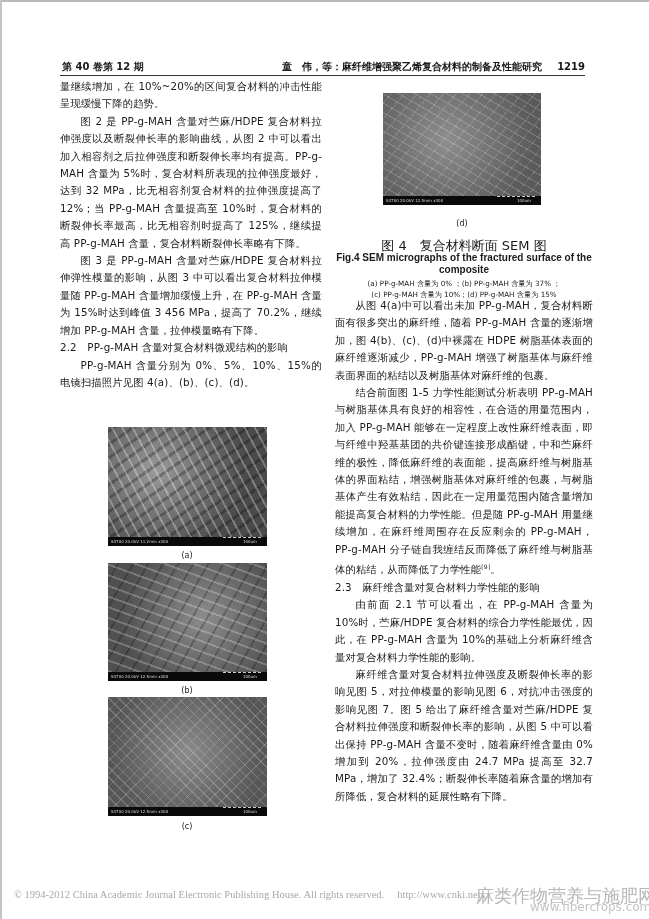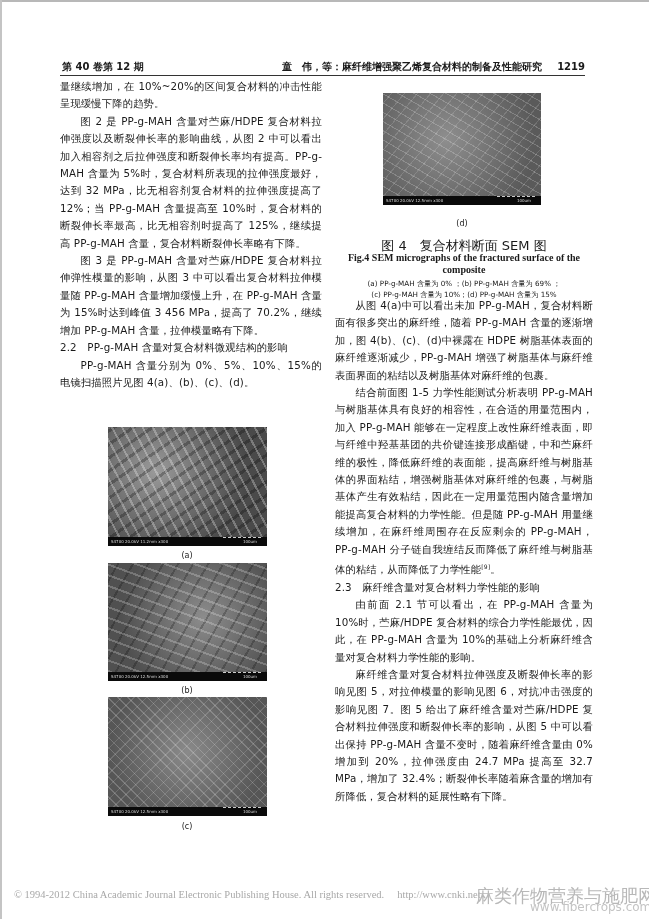--- a/index.html
+++ b/index.html
@@ -17,21 +17,21 @@
   .left-col{left:60px;top:78px;width:262px;}
   .right-col{left:335px;top:297px;width:258px;}
   .sem{position:absolute;background:#6e6e6e;overflow:hidden;}
   .sem .tex{position:absolute;left:0;top:0;right:0;bottom:9px;}
   .sem .bar{position:absolute;left:0;right:0;bottom:0;height:9px;background:#0a0a0a;color:#ddd;font-size:4px;line-height:9px;}
   .sem .bar .info{position:absolute;left:3px;}
   .sem .bar .scale{position:absolute;right:10px;}
   .sem .bar .ticks{position:absolute;right:6px;top:0;width:38px;height:2px;border-top:1px dashed #ccc;}
   .sublabel{position:absolute;font-size:8px;text-align:center;width:40px;}
   .fig-cap-cn{position:absolute;left:335px;top:237px;width:258px;text-align:center;font-size:13px;}
-  .fig-cap-en{position:absolute;left:335px;top:252px;width:258px;text-align:center;font-size:10px;line-height:12px;font-weight:bold;font-family:Liberation Serif, serif;}
+  .fig-cap-en{position:absolute;left:335px;top:252px;width:258px;text-align:center;font-size:10px;line-height:12px;font-weight:bold;font-family:Liberation Sans, sans-serif;}
   .fig-notes{position:absolute;left:335px;top:278px;width:258px;text-align:center;font-size:7.2px;line-height:11px;}
   .footer{position:absolute;left:14px;top:888px;font-family:"Liberation Serif","DejaVu Serif",serif;font-size:10.5px;color:#a8a8a8;white-space:nowrap;}
   .wm1{position:absolute;left:476px;top:884px;font-size:18px;color:#b8b8b8;white-space:nowrap;text-align:right;}
   .wm2{position:absolute;left:530px;top:900px;font-size:12px;color:#c4c4c4;white-space:nowrap;}
   sup{font-size:6px;}
 </style>
 </head>
 <body>
 
 <div class="frame-top"></div>
@@ -99,21 +99,21 @@
     <span class="info">S4700 20.0kV 12.5mm x300</span>
     <span class="ticks"></span>
     <span class="scale">100um</span>
   </div>
 </div>
 <div class="sublabel" style="left:442px;top:219px;">(d)</div>
 
 <div class="fig-cap-cn">图 4　复合材料断面 SEM 图</div>
 <div class="fig-cap-en">Fig.4 SEM micrographs of the fractured surface of the composite</div>
 <div class="fig-notes">
-  <div>(a) PP-g-MAH 含量为 0% ；(b) PP-g-MAH 含量为 69% ；</div>
+  <div>(a) PP-g-MAH 含量为 0% ；(b) PP-g-MAH 含量为 37% ；</div>
   <div>(c) PP-g-MAH 含量为 10%；(d) PP-g-MAH 含量为 15%</div>
 </div>
 
 <div class="col right-col">
   <p class="ind">从图 4(a)中可以看出未加 PP-g-MAH，复合材料断面有很多突出的麻纤维，随着 PP-g-MAH 含量的逐渐增加，图 4(b)、(c)、(d)中裸露在 HDPE 树脂基体表面的麻纤维逐渐减少，PP-g-MAH 增强了树脂基体与麻纤维表面界面的粘结以及树脂基体对麻纤维的包裹。</p>
   <p class="ind"><span>结合前面图 1-5 力学性能测试分析表明 PP-g-MAH 与树脂基体具有良好的相容性，在合适的用量范围内，加入 PP-g-MAH 能够在一定程度上改性麻纤维表面，即与纤维中羟基基团的共价键连接形成酯键，中和苎麻纤维的极性，降低麻纤维的表面能，提高麻纤维与树脂基体的界面粘结，增强树脂基体对麻纤维的包裹，与树脂基体产生有效粘结，因此在一定用量范围内随含量增加能提高复合材料的力学性能。但是随 PP-g-MAH 用量继续增加，在麻纤维周围存在反应剩余的 PP-g-MAH，PP-g-MAH 分子链自我缠结反而降低了麻纤维与树脂基体的粘结，从而降低了力学性能</span><sup>[9]</sup><span>。</span></p>
   <p class="sec">2.3　麻纤维含量对复合材料力学性能的影响</p>
   <p class="ind">由前面 2.1 节可以看出，在 PP-g-MAH 含量为 10%时，苎麻/HDPE 复合材料的综合力学性能最优，因此，在 PP-g-MAH 含量为 10%的基础上分析麻纤维含量对复合材料力学性能的影响。</p>
   <p class="ind">麻纤维含量对复合材料拉伸强度及断裂伸长率的影响见图 5，对拉伸模量的影响见图 6，对抗冲击强度的影响见图 7。图 5 给出了麻纤维含量对苎麻/HDPE 复合材料拉伸强度和断裂伸长率的影响，从图 5 中可以看出保持 PP-g-MAH 含量不变时，随着麻纤维含量由 0%增加到 20%，拉伸强度由 24.7 MPa 提高至 32.7 MPa，增加了 32.4%；断裂伸长率随着麻含量的增加有所降低，复合材料的延展性略有下降。</p>
 </div>

